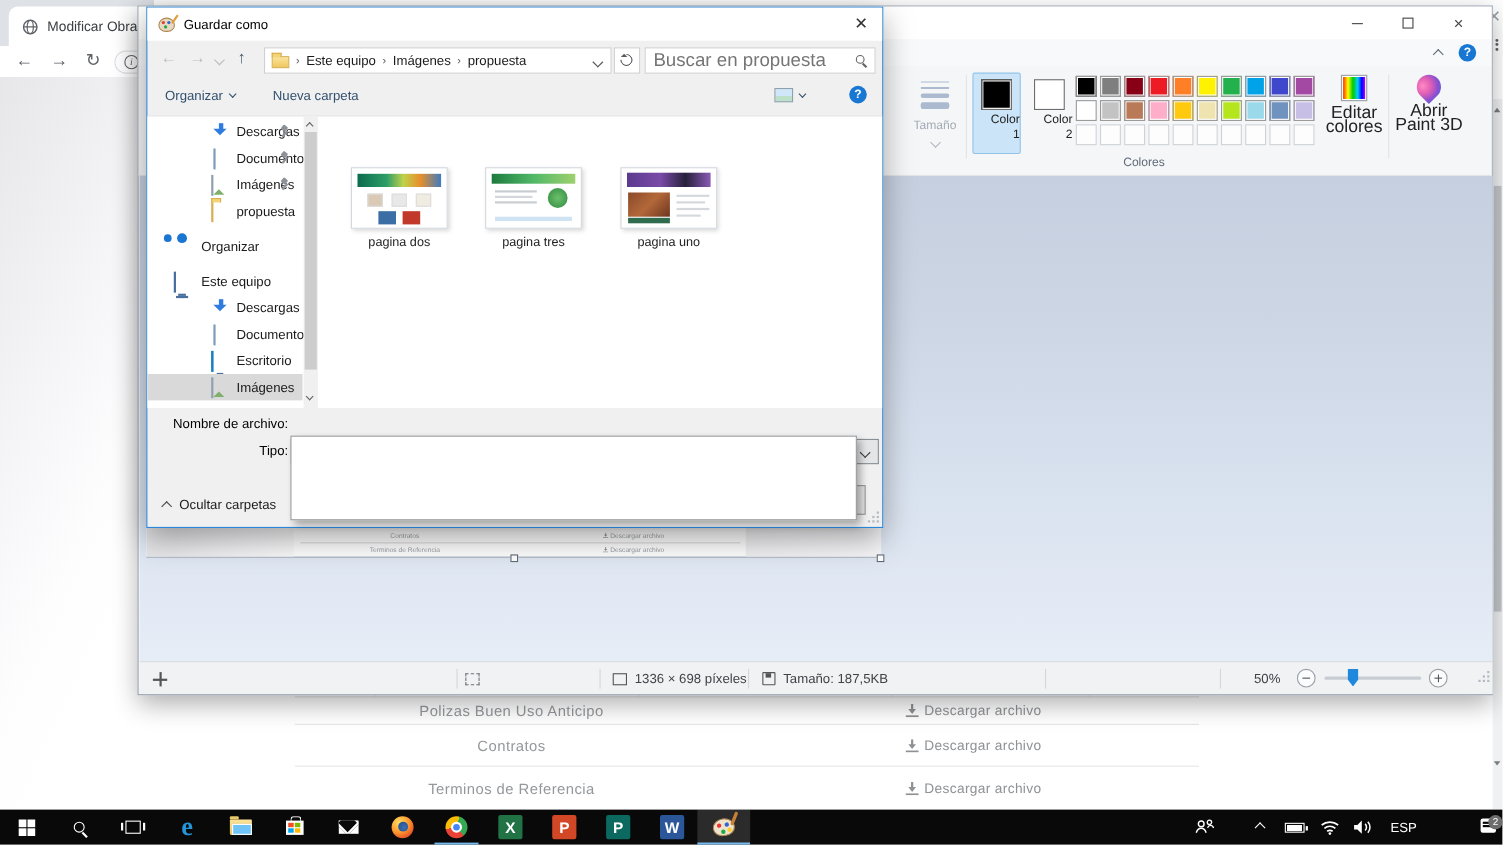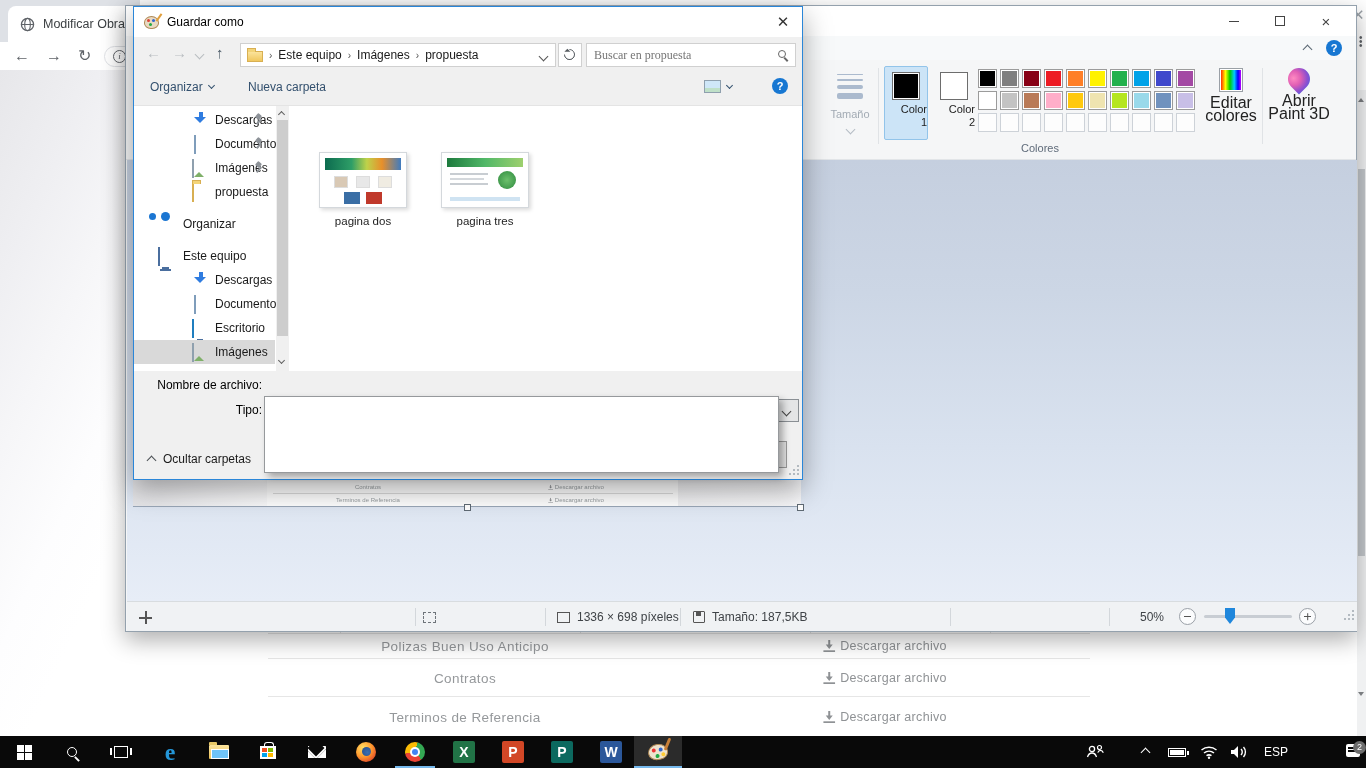--- a/index.html
+++ b/index.html
@@ -100,21 +100,21 @@
   .d-addr{position:absolute;left:0;top:34px;width:100%;height:30px}
   .nav-arrow{position:absolute;top:3px;font-size:15px}
   .crumbbox{position:absolute;left:106px;top:2px;width:316px;height:24px;background:#fff;border:1px solid #d0d0d0;display:flex;align-items:center;padding-left:6px;gap:6px}
   .crumb{font-size:12px;color:#1a1a1a;white-space:nowrap}
   .csep{color:#555;font-size:10px}
   .crumb-chev{position:absolute;right:8px;top:9px}
   .refbox{position:absolute;left:424px;top:2px;width:24px;height:24px;background:#fff;border:1px solid #d0d0d0}
   .refresh{position:absolute;left:5px;top:5px;width:11px;height:11px;border:1.6px solid #565b60;border-radius:50%;border-left-color:transparent;transform:rotate(45deg)}
   .refresh:after{content:"";position:absolute;left:-4px;top:-1px;border:3px solid transparent;border-right-color:#565b60;transform:rotate(45deg)}
   .searchbox{position:absolute;left:452px;top:2px;width:210px;height:24px;background:#fff;border:1px solid #d0d0d0}
-  .searchbox input{position:absolute;left:7px;top:2px;width:175px;height:18px;border:none;outline:none;font-size:12px;color:#767676;font-family:Liberation Serif, serif;background:transparent}
+  .searchbox input{position:absolute;left:7px;top:2px;width:175px;height:18px;border:none;outline:none;font-size:17px;color:#767676;font-family:Liberation Sans, sans-serif;background:transparent}
   .mag{position:absolute;right:9px;top:6px;width:8px;height:8px;border:1.6px solid #666;border-radius:50%}
   .mag:after{content:"";position:absolute;left:6px;top:6px;width:1.8px;height:5px;background:#666;transform:rotate(-45deg)}
   .d-toolbar{position:absolute;left:0;top:66px;width:100%;height:30px;font-size:12px;color:#33506e}
   .tb-item{position:absolute;top:7px;display:flex;align-items:center;gap:6px}
   .viewic{width:17px;height:13px;border:1px solid #8fa0ae;background:linear-gradient(180deg,#cfe7f8 60%,#bfe0c8 60%)}
   .d-sep{position:absolute;left:0;top:98px;width:100%;height:1px;background:#e4e4e4}
   .d-nav{position:absolute;left:0;top:99px;width:156px;height:265px;background:#fff}
   .d-nav ul{list-style:none}
   .nitem{position:absolute;left:0;width:141px;height:24px}
   .nitem.sel{background:#d9d9d9}
@@ -483,20 +483,32 @@
       <div class="sheet">
         <div class="b" style="left:5px;top:5px;right:5px;height:9px;background:linear-gradient(90deg,#1d7a3e,#51b868 50%,#9ed06e)"></div>
         <div class="b" style="left:8px;top:20px;width:38px;height:2px;background:#c8cdd2"></div>
         <div class="b" style="left:8px;top:25px;width:34px;height:2px;background:#d4d8dc"></div>
         <div class="b" style="left:8px;top:30px;width:38px;height:2px;background:#c8cdd2"></div>
         <div class="b" style="left:56px;top:18px;width:18px;height:18px;border-radius:50%;background:radial-gradient(#6cc06c,#2f8a3f)"></div>
         <div class="b" style="left:8px;top:44px;width:70px;height:4px;background:#cfe3f2"></div>
       </div>
       <div class="flabel">pagina tres</div>
     </div>
+    <div class="thumbwrap" style="left:274px">
+      <div class="sheet">
+        <div class="b" style="left:5px;top:4px;right:5px;height:13px;background:linear-gradient(90deg,#5b3a8e,#7a4ba8 40%,#27203a 70%,#8a5bb5)"></div>
+        <div class="b" style="left:6px;top:22px;width:38px;height:22px;background:linear-gradient(135deg,#8a4a2a,#b3683a 50%,#6e3520)"></div>
+        <div class="b" style="left:6px;top:45px;width:38px;height:5px;background:#2e6b4f"></div>
+        <div class="b" style="left:50px;top:24px;width:30px;height:2px;background:#d5d9de"></div>
+        <div class="b" style="left:50px;top:30px;width:26px;height:2px;background:#d5d9de"></div>
+        <div class="b" style="left:50px;top:36px;width:30px;height:2px;background:#d5d9de"></div>
+        <div class="b" style="left:50px;top:42px;width:22px;height:2px;background:#d5d9de"></div>
+      </div>
+      <div class="flabel">pagina uno</div>
+    </div>
   </div>
   <span class="fld-label" style="left:0;top:371px">Nombre de archivo:</span>
   <span class="fld-label" style="left:0;top:396px">Tipo:</span>
   <div class="ftype">
     <span class="chev down"></span>
   </div>
   <div class="btn-sliver"></div>
   <div class="autodrop"></div>
   <div class="hidefold">
     <span class="chev up"></span>

